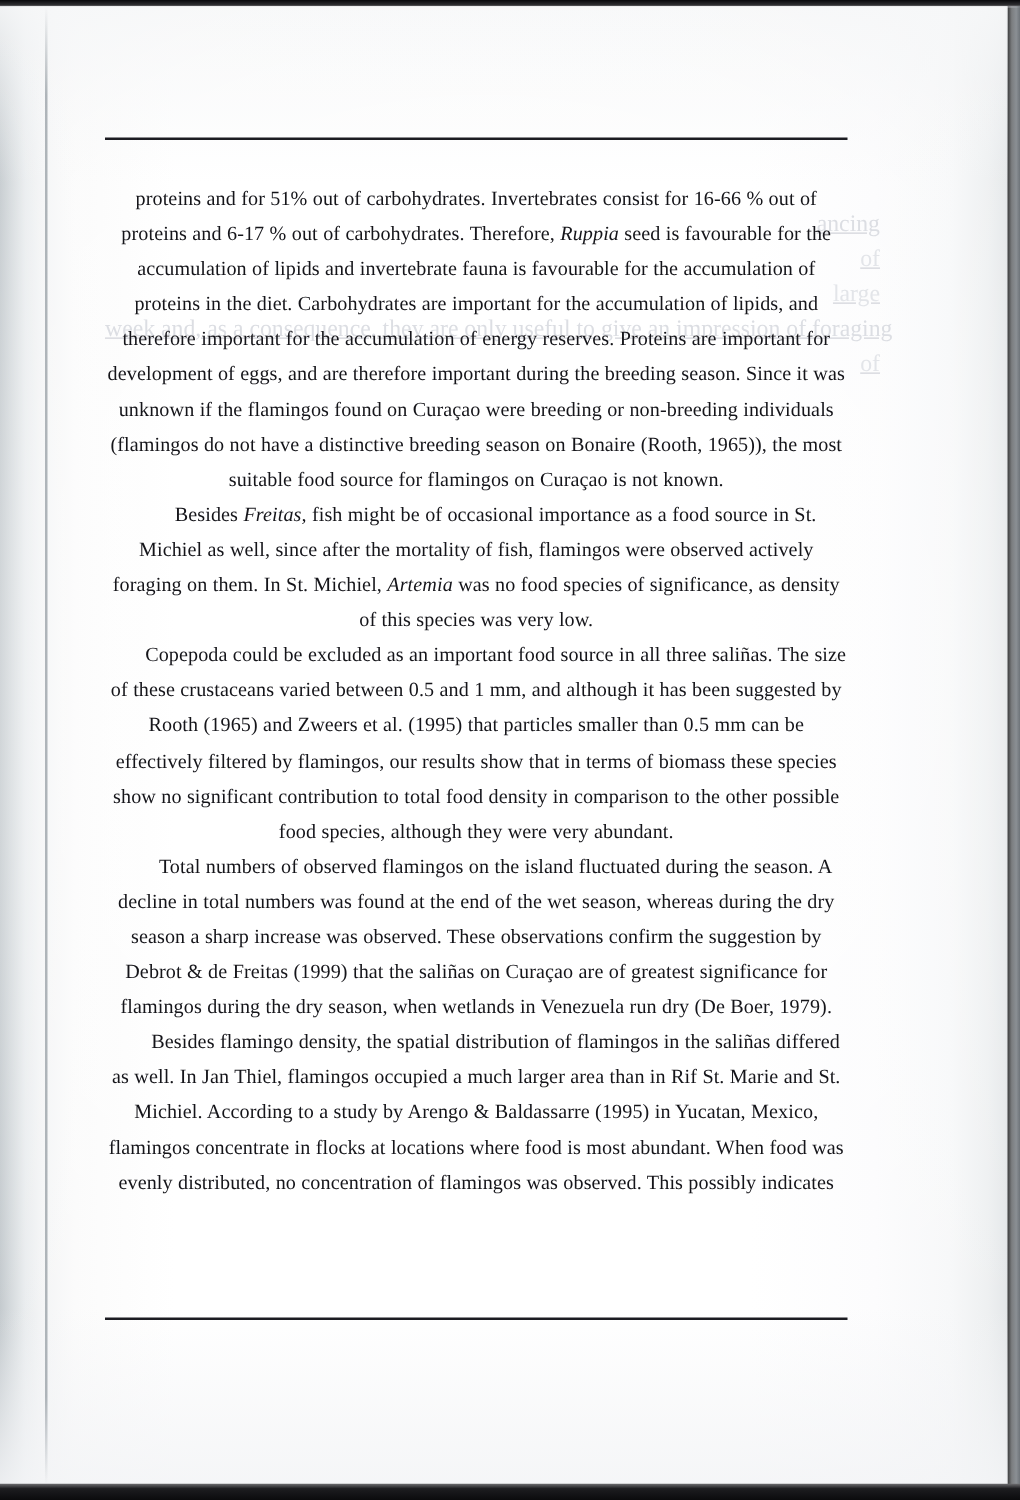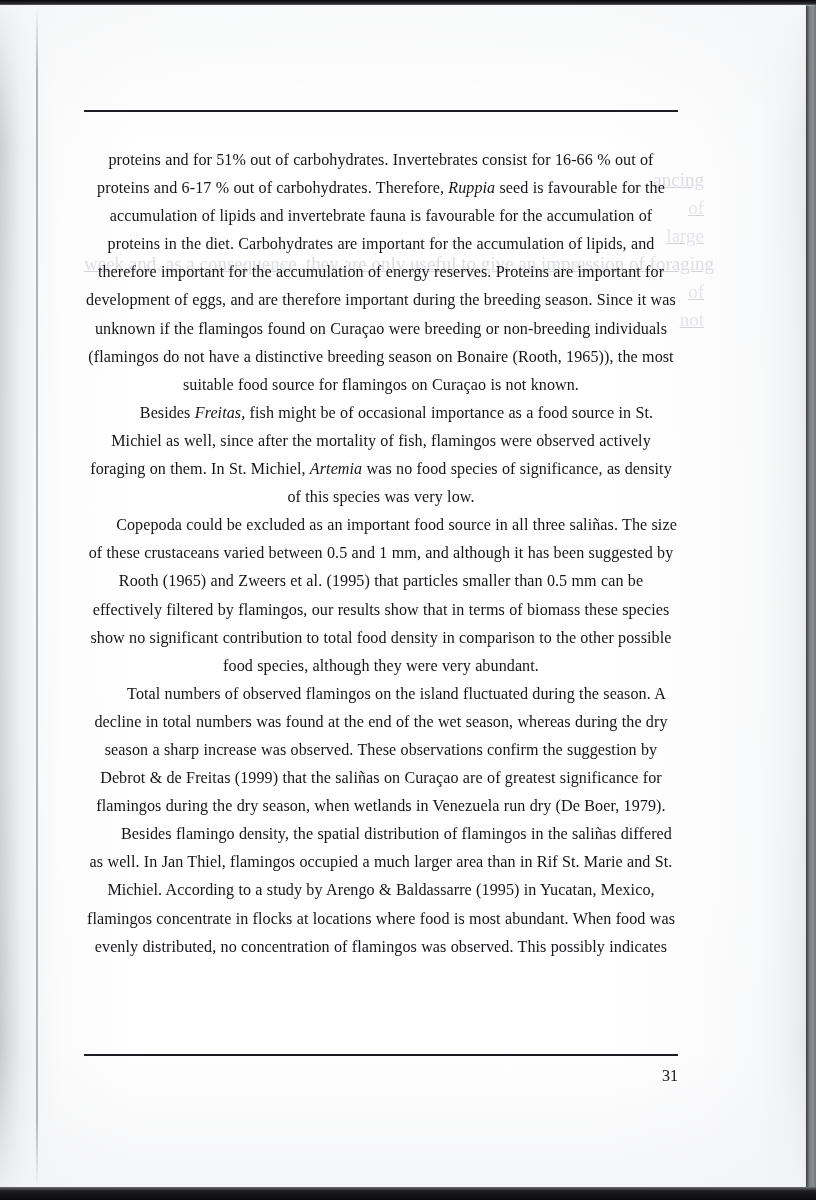--- a/index.html
+++ b/index.html
@@ -204,21 +204,20 @@
     <div class="b-dimmer">of</div>
     <div></div>
     <div class="b-dimmer">large</div>
     <div></div>
     <div></div>
     <div class="b-dim">week and, as a consequence, they are only useful to give an impression of foraging</div>
     <div></div>
     <div class="b-dimmer">of</div>
     <div></div>
     <div></div>
-    <div class="b-dimmer">not</div>
   </div>
 
   <div class="content">
 
     <div class="rule"></div>
 
     <div class="body-text">
 
       <p class="no-indent"><span>proteins and for 51% out of carbohydrates. Invertebrates consist for 16-66 % out of proteins and 6-17 % out of carbohydrates. Therefore, </span><em class="it">Ruppia</em><span> seed is favourable for the accumulation of lipids and invertebrate fauna is favourable for the accumulation of proteins in the diet. Carbohydrates are important for the accumulation of lipids, and therefore important for the accumulation of energy reserves. Proteins are important for development of eggs, and are therefore important during the breeding season. Since it was unknown if the flamingos found on Curaçao were breeding or non-breeding individuals (flamingos do not have a distinctive breeding season on Bonaire (Rooth, 1965)), the most suitable food source for flamingos on Curaçao is not known.</span></p>
 
@@ -229,17 +228,16 @@
 
       <p>Total numbers of observed flamingos on the island fluctuated during the season. A decline in total numbers was found at the end of the wet season, whereas during the dry season a sharp increase was observed. These observations confirm the suggestion by Debrot &amp; de Freitas (1999) that the saliñas on Curaçao are of greatest significance for flamingos during the dry season, when wetlands in Venezuela run dry (De Boer, 1979).</p>
 
       <p>Besides flamingo density, the spatial distribution of flamingos in the saliñas differed as well. In Jan Thiel, flamingos occupied a much larger area than in Rif St. Marie and St. Michiel. According to a study by Arengo &amp; Baldassarre (1995) in Yucatan, Mexico, flamingos concentrate in flocks at locations where food is most abundant. When food was evenly distributed, no concentration of flamingos was observed. This possibly indicates</p>
 
     </div>
   </div>
 
   <div class="rule-bottom"></div>
 
-  <div class="folio">31</div>
 
   <div class="scan-edge-bottom"></div>
 
 </div>
 
 </body></html>

